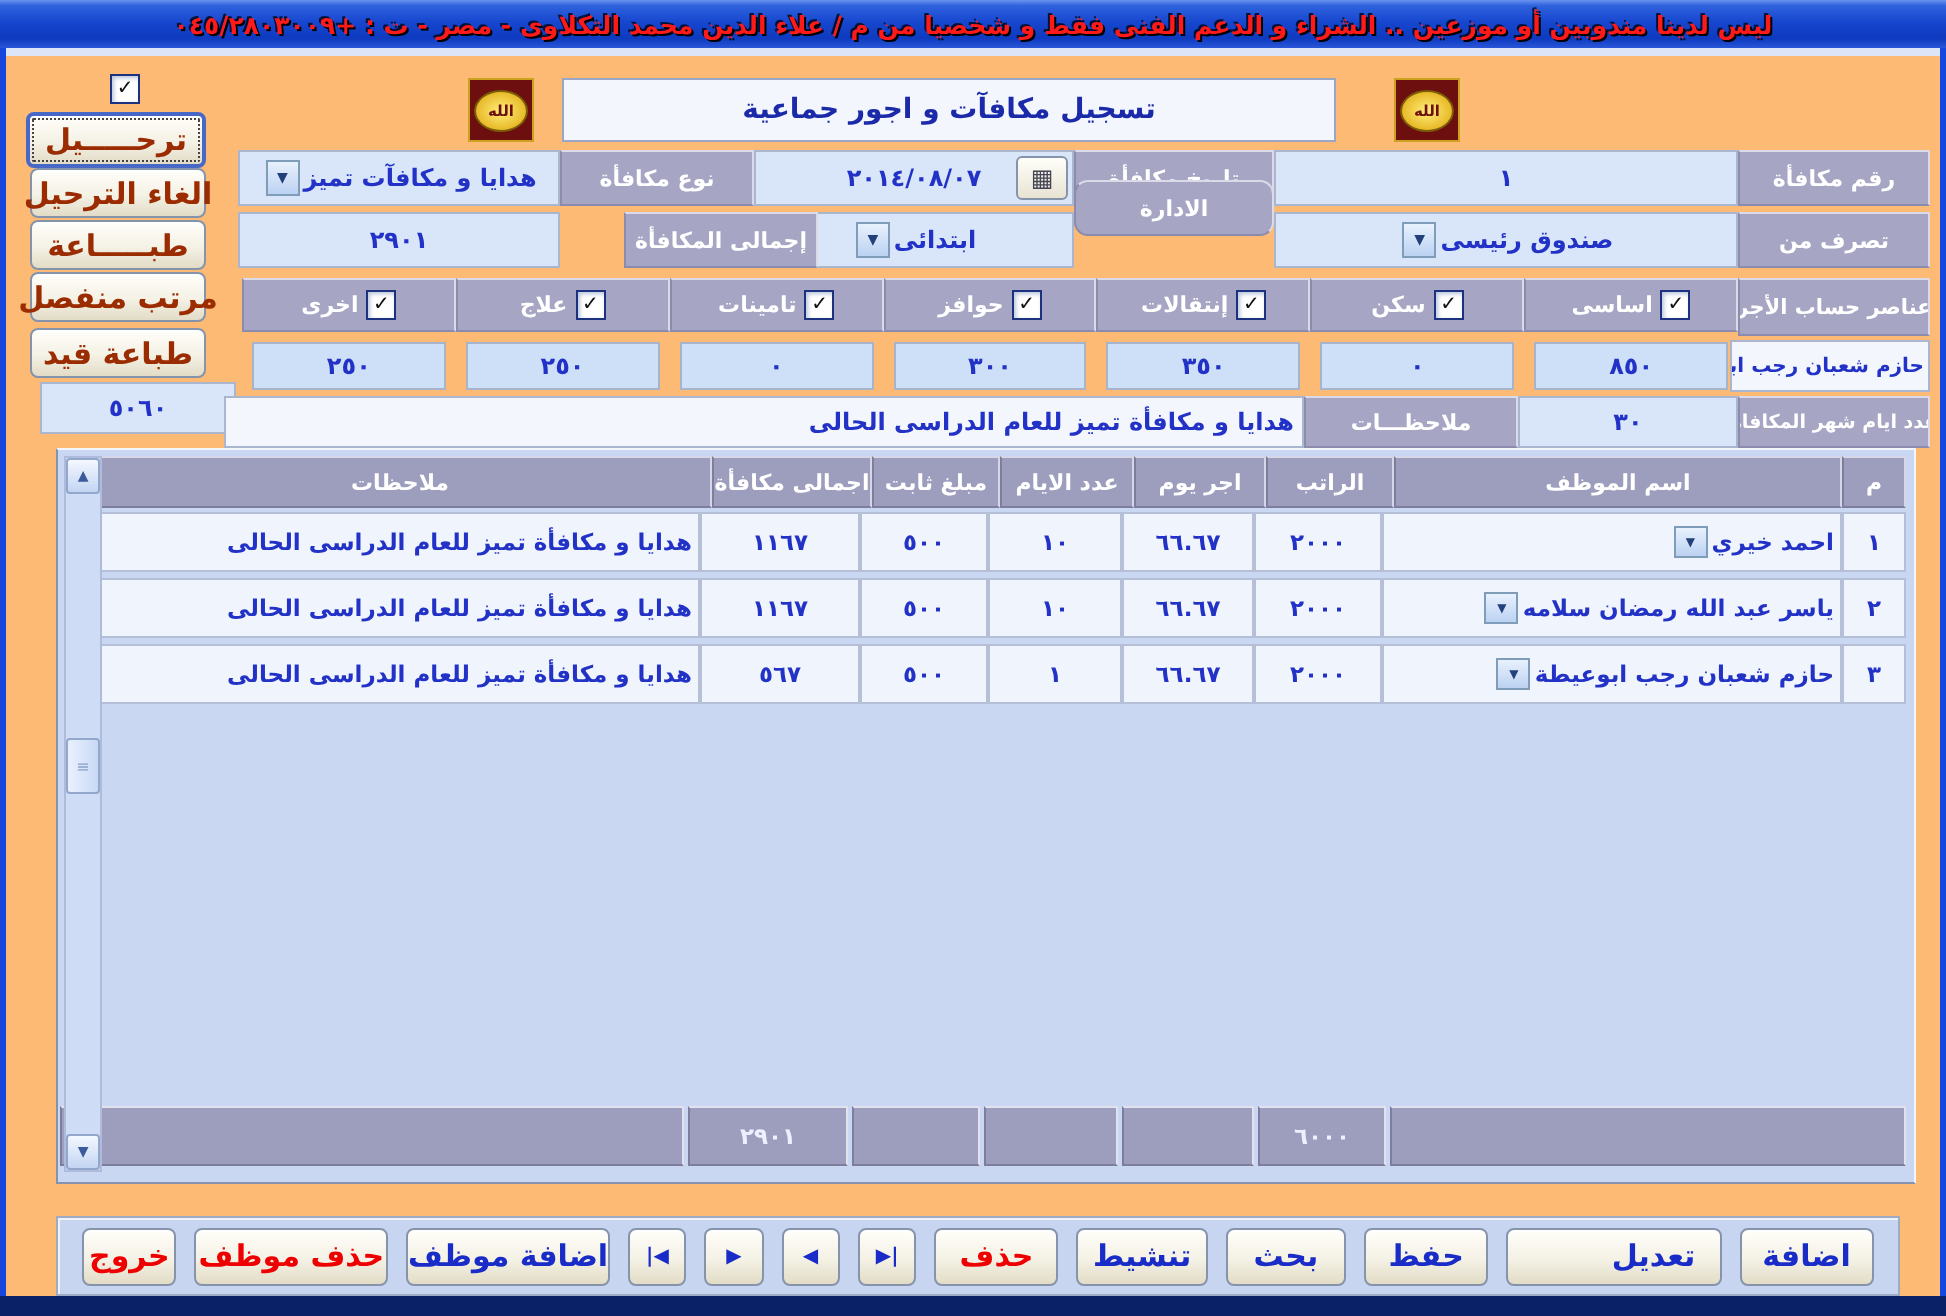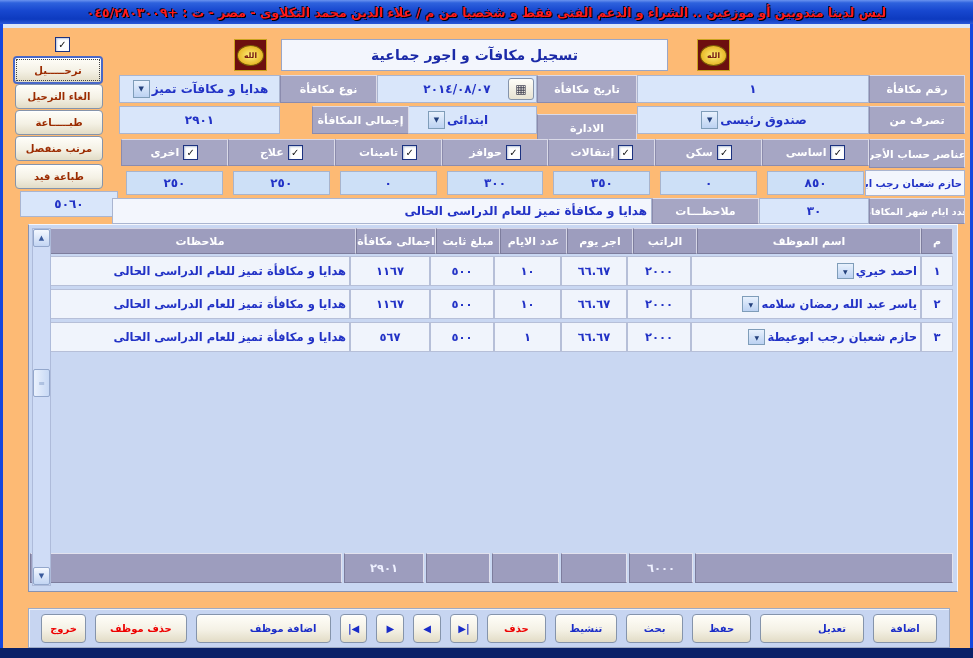--- a/index.html
+++ b/index.html
@@ -18,21 +18,21 @@
   
   .lbl{position:absolute;background:#a6a6c4;border:1px solid #dadae8;border-bottom-color:#8b8bad;border-left-color:#8b8bad;
     color:#ffffff;font-weight:bold;font-size:11px;display:flex;align-items:center;justify-content:center;white-space:nowrap;overflow:hidden;}
   .fld{position:absolute;background:#d9e6fa;border:1px solid #aab5d0;color:#2232c6;font-weight:bold;font-size:12px;
     display:flex;align-items:center;justify-content:center;white-space:nowrap;overflow:hidden;}
   .wfld{background:#f3f6fd;}
   .combo-arrow{width:15px;height:16px;background:linear-gradient(180deg,#e8f1fd,#bcd2f2);border:1px solid #7f9db9;
     display:inline-flex;align-items:center;justify-content:center;color:#23407c;font-size:7px;margin:0 2px;flex:none;}
   
   .btn{background:linear-gradient(180deg,#fffef9 0%,#f4f1e5 55%,#e2dcc6 100%);border:1px solid #8594ab;border-radius:4px;
-    font-weight:bold;font-size:10px;display:flex;align-items:center;justify-content:center;white-space:nowrap;
+    font-weight:bold;font-size:15px;display:flex;align-items:center;justify-content:center;white-space:nowrap;
     box-shadow:inset 0 1px 0 #ffffff;cursor:default;}
   .maroon{color:#9b2b00;}
   .redtxt{color:#ee0000;}
   .bluetxt{color:#1a2cc8;}
   .side-btn{position:absolute;right:870px;width:86px;height:24px;}
   .focused{border:2px solid #4868c8;outline:1px dotted #444;outline-offset:-4px;}
 
   .checkbox{width:13px;height:13px;background:#fff;border:1px solid #1c3280;box-shadow:inset 1px 1px 2px #b8c4da;
     display:inline-flex;align-items:center;justify-content:center;color:#111;font-size:10px;font-weight:bold;flex:none;}
 
@@ -129,21 +129,21 @@
   <div class="fld" style="top:75px;right:693px;width:159px;height:26px;">
     <span>هدايا و مكافآت تميز</span>
     <span class="combo-arrow">▼</span>
   </div>
 
   <div class="lbl" style="top:106px;right:8px;width:94px;height:26px;">تصرف من</div>
   <div class="fld" style="top:106px;right:104px;width:230px;height:26px;">
     <span>صندوق رئيسى</span>
     <span class="combo-arrow">▼</span>
   </div>
-  <div class="lbl" style="top:114px;right:336px;width:98px;height:26px;">الادارة</div>
+  <div class="lbl" style="top:90px;right:336px;width:98px;height:26px;border-radius:7px;">الادارة</div>
   <div class="fld" style="top:106px;right:436px;width:158px;height:26px;">
     <span>ابتدائى</span>
     <span class="combo-arrow">▼</span>
   </div>
   <div class="lbl" style="top:106px;right:564px;width:95px;height:26px;">إجمالى المكافأة</div>
   <div class="fld" style="top:106px;right:693px;width:159px;height:26px;">٢٩٠١</div>
 
   <div class="lbl" style="top:139px;right:8px;width:94px;height:27px;font-size:10.5px;">عناصر حساب الأجر</div>
   <div class="wage-row" style="top:139px;">
     <div class="wage-cell">
@@ -281,18 +281,18 @@
     <div class="btn bluetxt bb" style="width:72px;">اضافة</div>
     <div class="btn bluetxt bb" style="width:72px;padding-left:40px;">تعديل</div>
     <div class="btn bluetxt bb" style="width:66px;">حفظ</div>
     <div class="btn bluetxt bb" style="width:64px;">بحث</div>
     <div class="btn bluetxt bb" style="width:70px;">تنشيط</div>
     <div class="btn redtxt bb" style="width:66px;">حذف</div>
     <div class="btn bb nav-btn">▶|</div>
     <div class="btn bb nav-btn">◀</div>
     <div class="btn bb nav-btn">▶</div>
     <div class="btn bb nav-btn">|◀</div>
-    <div class="btn bluetxt bb" style="width:108px;padding-left:40px;">اضافة موظف</div>
+    <div class="btn bluetxt bb" style="width:108px;">اضافة موظف</div>
     <div class="btn redtxt bb" style="width:104px;">حذف موظف</div>
     <div class="btn redtxt bb" style="width:50px;">خروج</div>
   </div>
 
 </div>
 
 </body></html>

